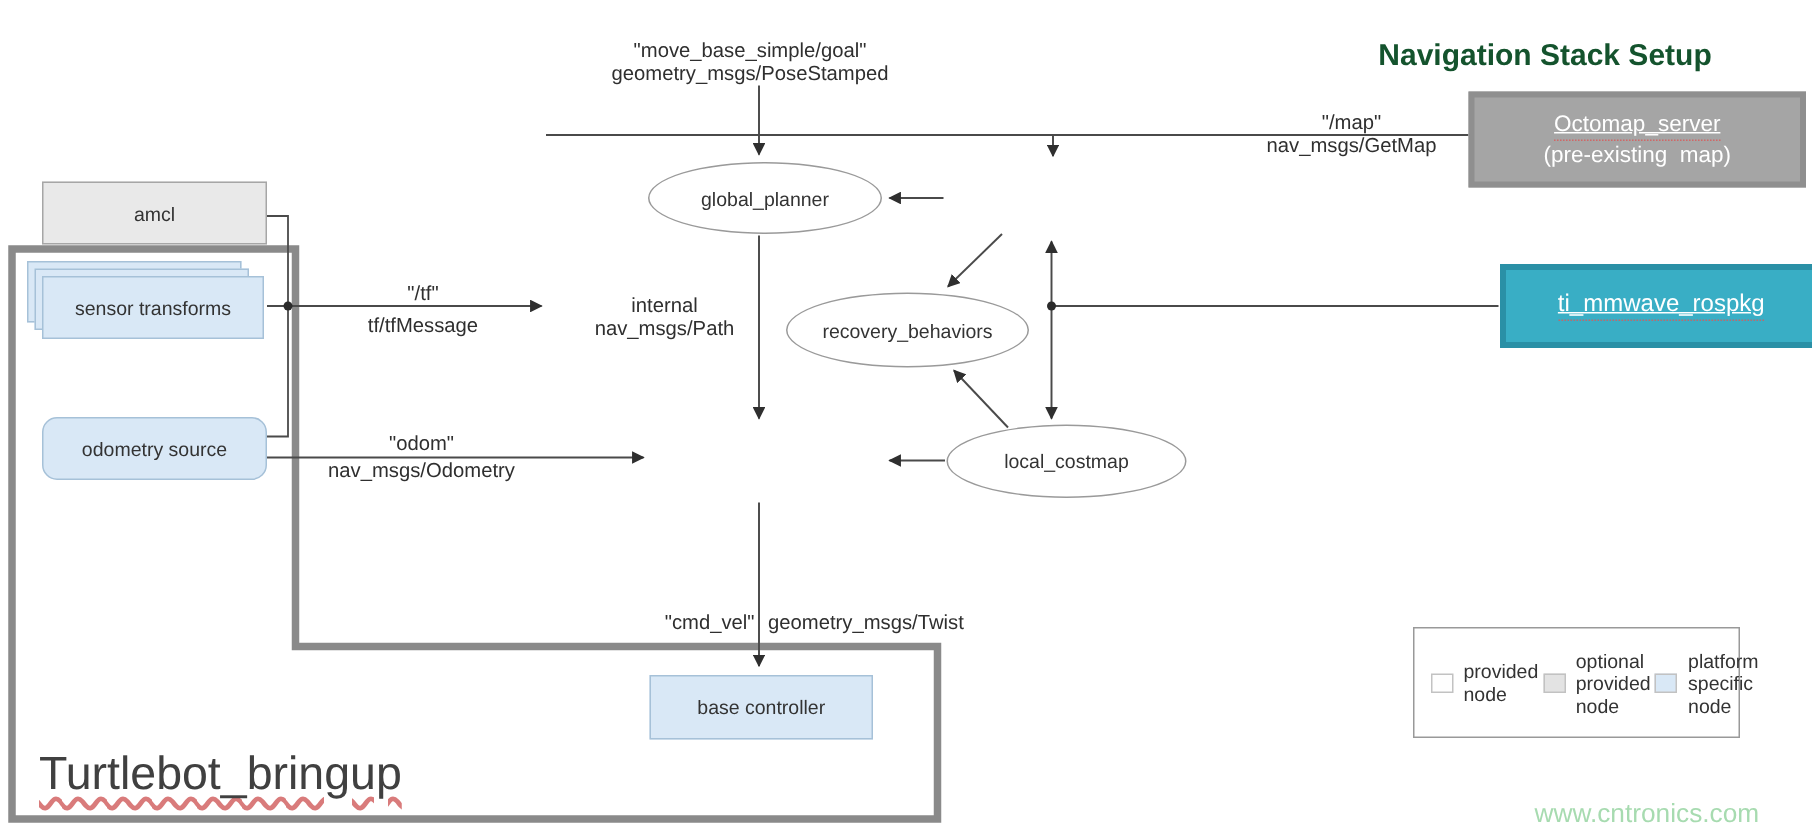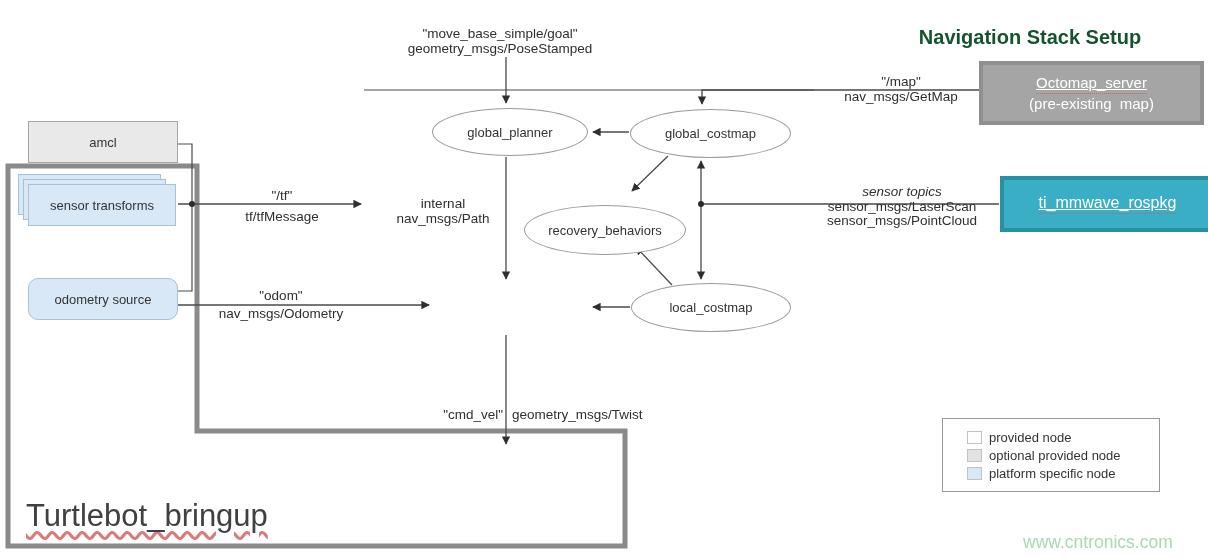--- a/index.html
+++ b/index.html
@@ -38,21 +38,21 @@
     position:absolute;left:880px;top:26px;width:300px;text-align:center;
     font-size:20px;font-weight:bold;color:#14532d;
   }
   .turtlebot-label{
     position:absolute;left:26px;top:498px;font-size:31px;color:#404040;
     text-decoration:underline wavy #d97b7b;text-underline-offset:5px;
   }
   .legend{
     position:absolute;left:942px;top:418px;width:218px;height:74px;
     border:1px solid #999;background:#fff;box-sizing:border-box;
-    display:flex;flex-direction:column;justify-content:center;gap:3px;padding-left:24px;
+    display:flex;flex-direction:row;justify-content:center;gap:3px;padding-left:24px;
   }
   .legend-row{display:flex;align-items:center;gap:7px;font-size:13px;color:#333;}
   .swatch{width:15px;height:13px;border:1px solid #c2c2c2;box-sizing:border-box;flex:0 0 auto;}
   .watermark{position:absolute;left:1023px;top:532px;font-size:17.5px;color:#a7dbb0;}
   .italic{font-style:italic;}
 </style>
 </head>
 <body>
 
 <div id="canvas">
@@ -97,44 +97,44 @@
     <line x1="506" y1="335" x2="506" y2="444" stroke="#4a4a4a" stroke-width="1.3" marker-end="url(#arr)"></line>
 
     <circle cx="192" cy="204" r="3" fill="#2b2b2b"></circle>
     <circle cx="701" cy="204" r="3" fill="#2b2b2b"></circle>
   </svg>
 
 
   <div class="ellipse" style="left:432px;top:108px;width:156px;height:48px;">
     <span>global_planner</span>
   </div>
-  <div class="ellipse" style="left:630px;top:109px;width:161px;height:49px;">
-    <span>global_costmap</span>
-  </div>
-  <div class="ellipse" style="left:524px;top:205px;width:162px;height:50px;text-align:right;">
+  <div class="ellipse" style="left:524px;top:195px;width:162px;height:50px;text-align:right;">
     <span>recovery_behaviors</span>
   </div>
   <div class="ellipse" style="left:631px;top:283px;width:160px;height:49px;">
     <span>local_costmap</span>
   </div>
 
   <div class="nodebox gray" style="left: 28px; top: 121px; width: 150px; height: 42px; background: rgb(233, 233, 233);">
     <span>amcl</span>
   </div>
 
   <div class="nodebox blue" style="left: 18px; top: 174px; width: 143px; height: 41px; background: rgb(217, 232, 246);"></div>
   <div class="nodebox blue" style="left: 23px; top: 179px; width: 143px; height: 41px; background: rgb(217, 232, 246);"></div>
   <div class="nodebox blue" style="left: 28px; top: 184px; width: 148px; height: 42px; background: rgb(217, 232, 246);">
     <span>sensor transforms</span>
   </div>
 
   <div class="nodebox blue" style="left: 28px; top: 278px; width: 150px; height: 42px; background: rgb(217, 232, 246); border-radius: 10px;">
     <span>odometry source</span>
   </div>
 
+  <div class="nodebox blue" style="left: 433px; top: 450px; width: 149px; height: 43px; background: rgb(217, 232, 246);">
+    <span>base controller</span>
+  </div>
 
   <div class="bigbox octomap" style="background: rgb(165, 165, 165);">
     <span class="wlink">Octomap_server</span>
     <span style="word-spacing:4px;">(pre-existing map)</span>
   </div>
 
   <div class="bigbox ti" style="background: rgb(57, 174, 197);">
     <span class="wlink">ti_mmwave_rospkg</span>
   </div>
 
@@ -143,25 +143,20 @@
   <div class="lbl center" style="left:365px;top:26px;width:270px;">
     <div>"move_base_simple/goal"</div>
     <div>geometry_msgs/PoseStamped</div>
   </div>
 
   <div class="lbl center" style="left:826px;top:74px;width:150px;">
     <div>"/map"</div>
     <div>nav_msgs/GetMap</div>
   </div>
 
-  <div class="lbl center" style="left:806px;top:185px;width:192px;line-height:14.5px;">
-    <div class="italic">sensor topics</div>
-    <div>sensor_msgs/LaserScan</div>
-    <div>sensor_msgs/PointCloud</div>
-  </div>
 
   <div class="lbl center" style="left:212px;top:188px;width:140px;">"/tf"</div>
   <div class="lbl center" style="left:212px;top:209px;width:140px;">tf/tfMessage</div>
 
   <div class="lbl center" style="left:201px;top:288px;width:160px;">"odom"</div>
   <div class="lbl center" style="left:201px;top:306px;width:160px;">nav_msgs/Odometry</div>
 
   <div class="lbl center" style="left:373px;top:196px;width:140px;">
     <div>internal</div>
     <div>nav_msgs/Path</div>

